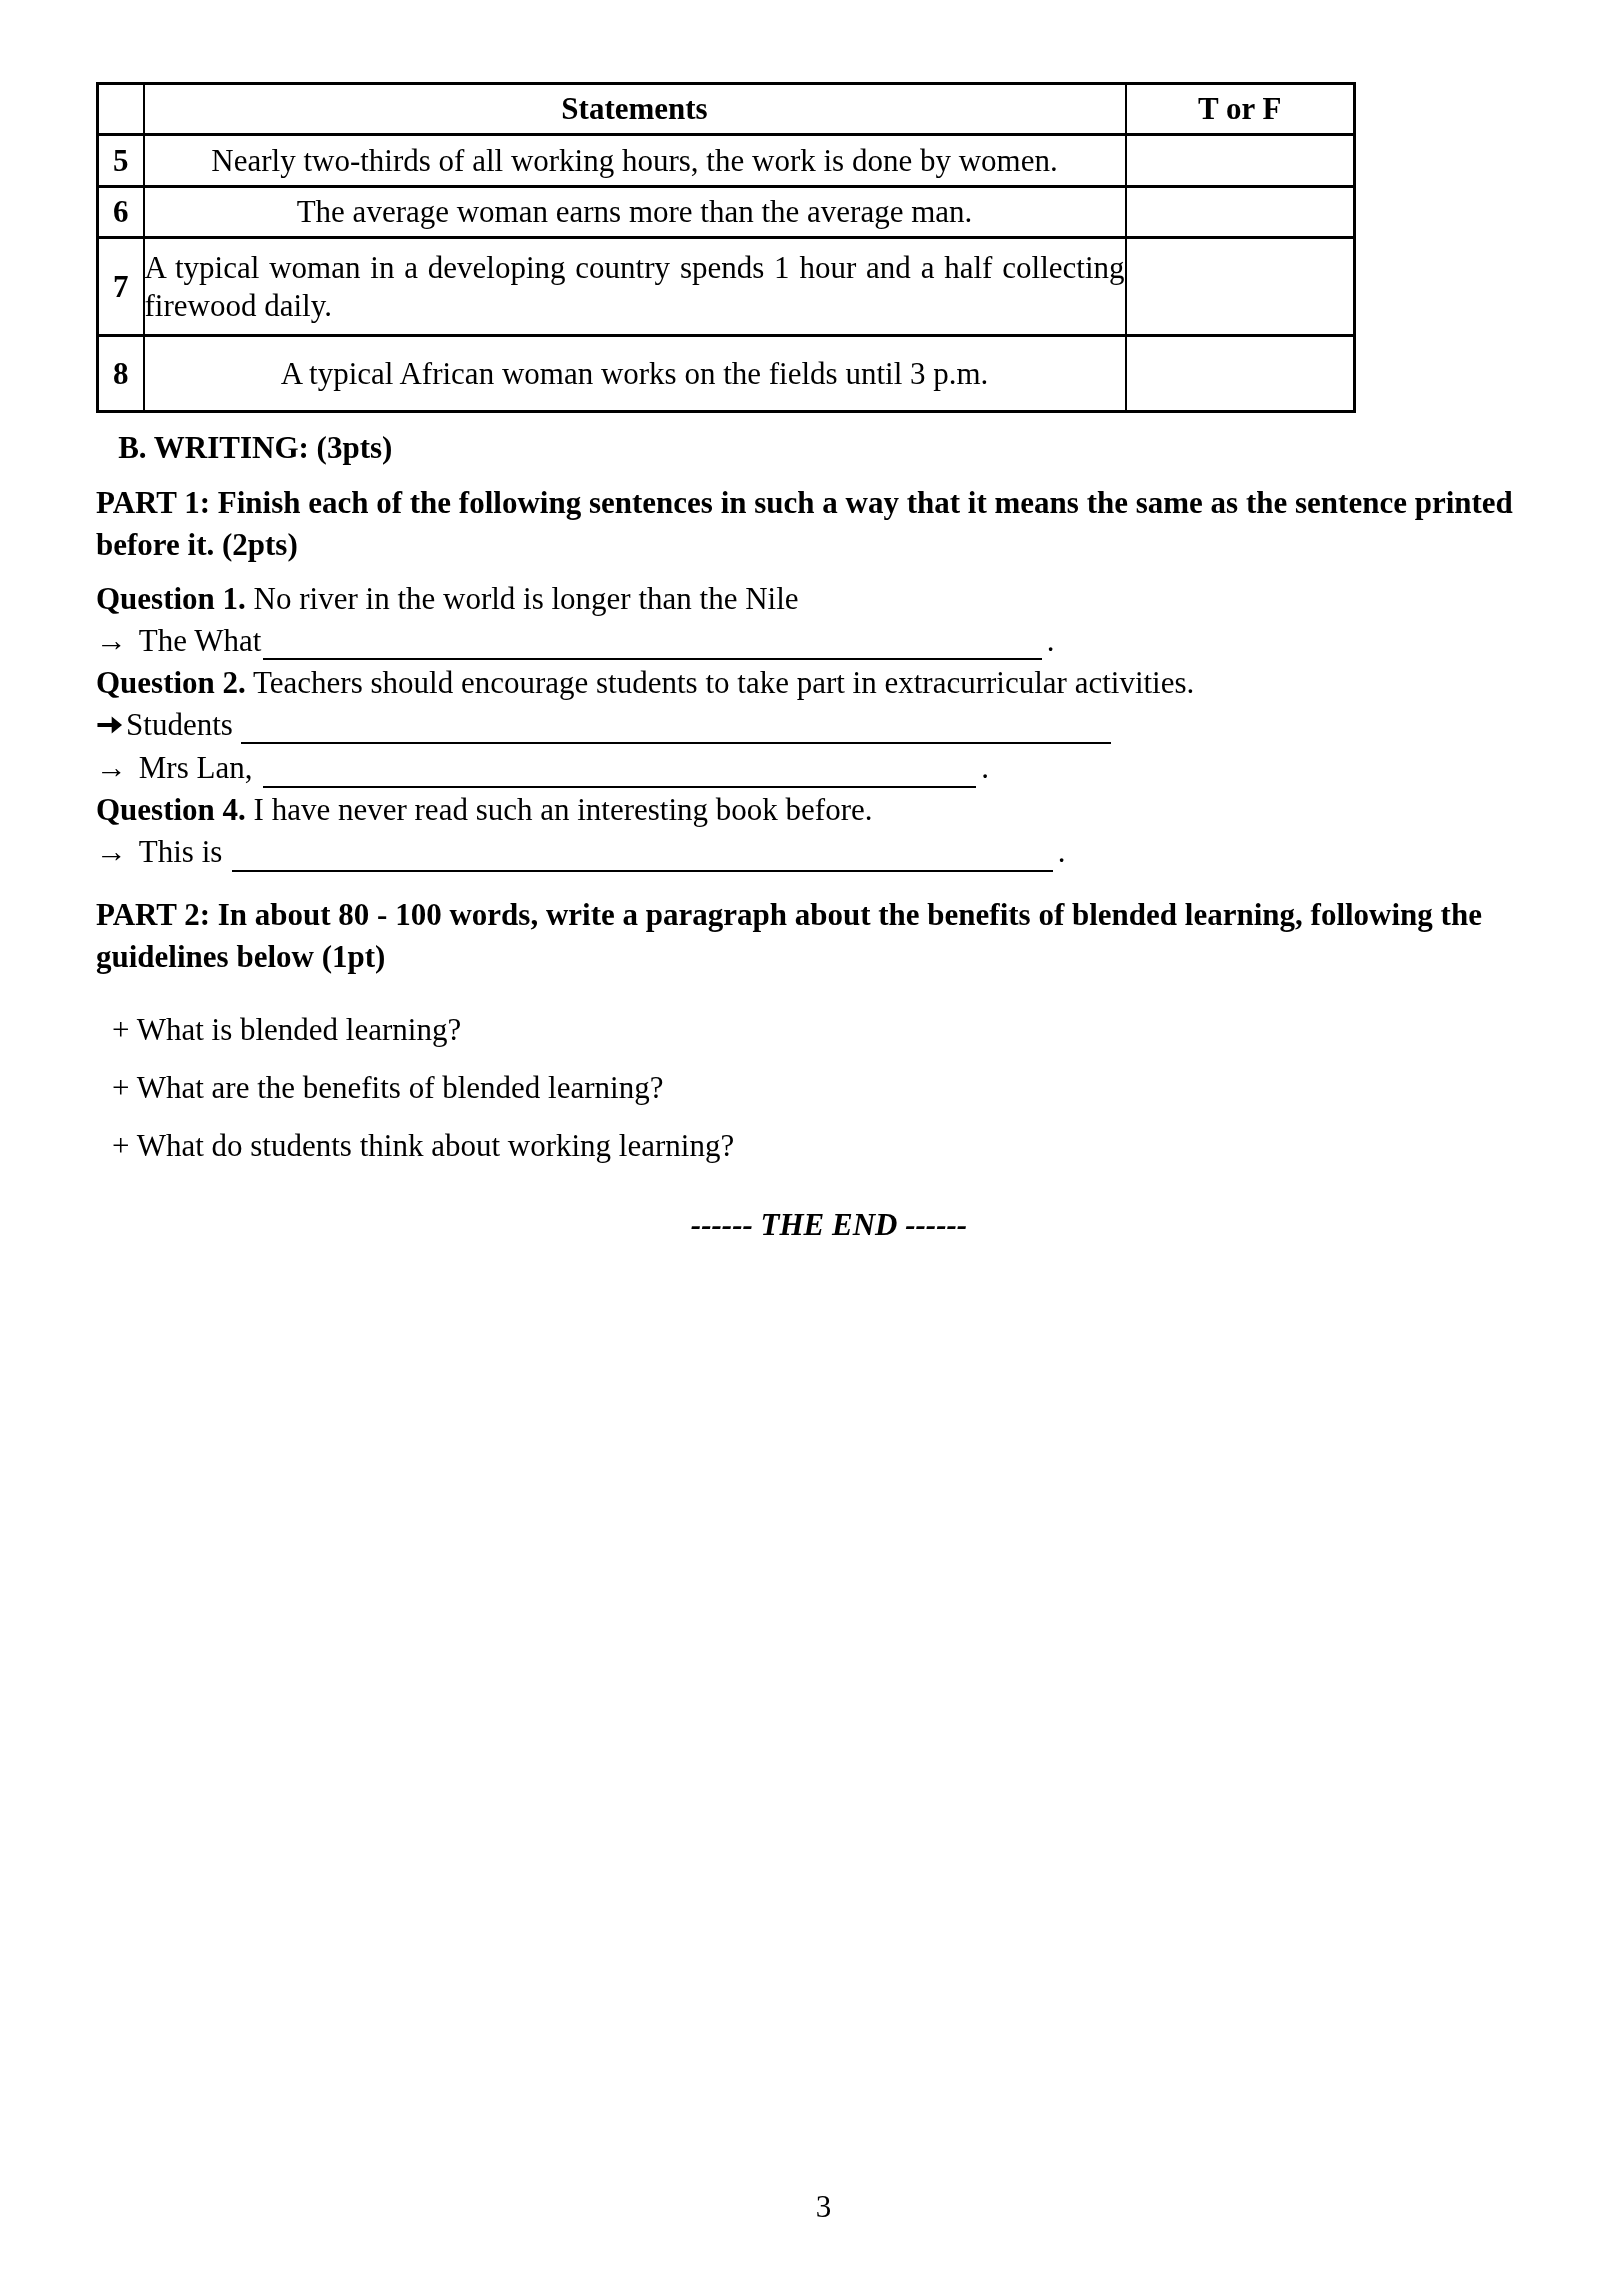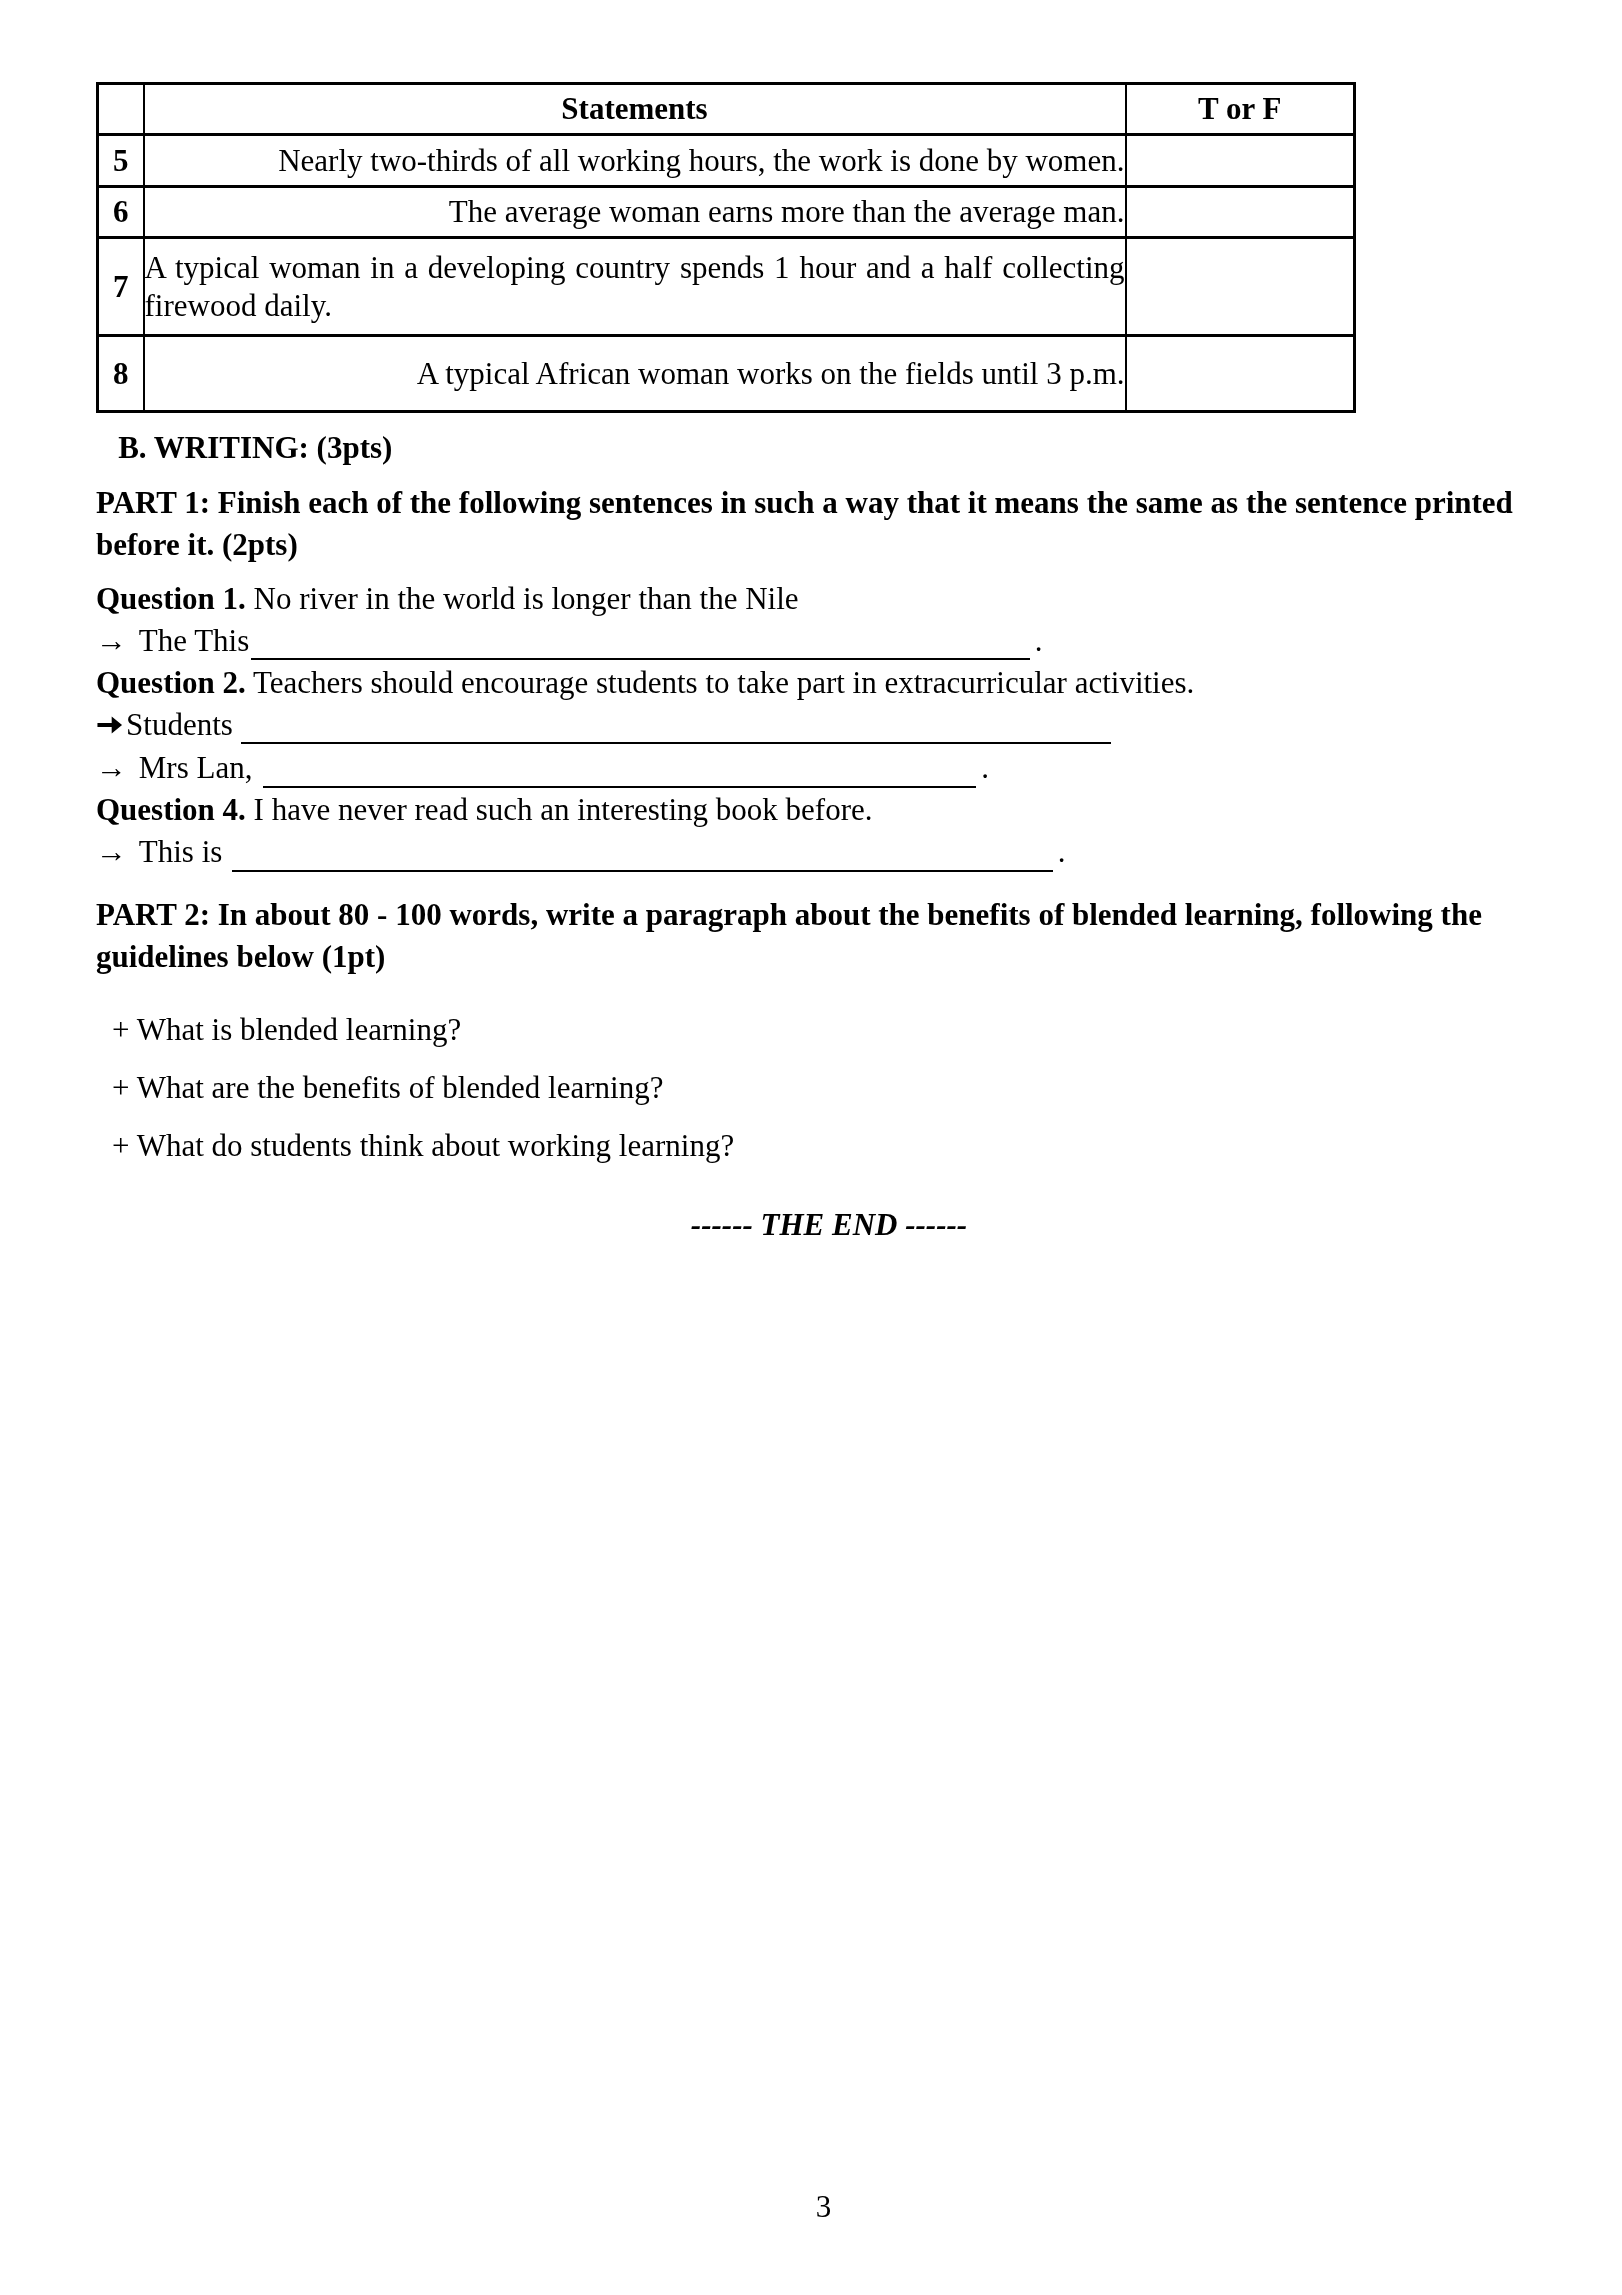--- a/index.html
+++ b/index.html
@@ -24,21 +24,21 @@
     border-left: 2px solid #000;
     border-right: 2px solid #000;
     border-top: 3.3px solid #000;
     border-bottom: 3.3px solid #000;
     font-size: 31px; line-height: 38px;
     vertical-align: middle;
     padding: 0;
   }
   th.h-statements, th.h-tf { font-weight: bold; text-align: center; }
   td.num { font-weight: bold; text-align: center; }
-  td.statement { text-align: right; padding: 3.9px 11.8px; }
+  td.statement { text-align: center; padding: 3.9px 11.8px; }
   td.statement.justify { text-align: justify; }
   tr.r-head  { height: 51px; }
   tr.r5 { height: 52px; }
   tr.r6 { height: 51px; }
   tr.r7 { height: 98px; }
   tr.r8 { height: 76px; }
 
   
   .writing { margin-top: 14.4px; }
   .sec-title { font-weight: bold; padding-left: 9.2px; }
@@ -111,21 +111,21 @@
       </tr>
     </tbody>
       </table>
 
     <div class="writing">
       <p class="sec-title" style="margin:13px">B. WRITING: (3pts)</p>
       <p class="part-title" style="margin:0">PART 1: Finish each of the following sentences in such a way that it means the same as the sentence printed before it. (2pts)</p>
 
       <div class="q" style="margin-top:11.8px">
         <p class="qline"><b>Question 1.</b> <span>No river in the world is longer than the Nile</span></p>
-        <p class="aline"><span class="arrow">→</span><span>The This</span><span class="blank b1"></span><span class="trail">.</span></p>
+        <p class="aline"><span class="arrow">→</span><span>The What</span><span class="blank b1"></span><span class="trail">.</span></p>
       </div>
 
       <div class="q">
         <p class="qline"><b>Question 2.</b> <span>Teachers should encourage students to take part in extracurricular activities.</span></p>
         <p class="aline"><span class="harrow"><svg width="27.5" height="22" viewBox="0 0 42 34">
                 <path d="M2 14 h22 v-10 l16 13 -16 13 v-10 h-22 z" fill="#000"></path>
               </svg></span><span>Students</span><span class="blank b2"></span><span class="trail"></span></p>
       </div>
 
       <div class="q">

